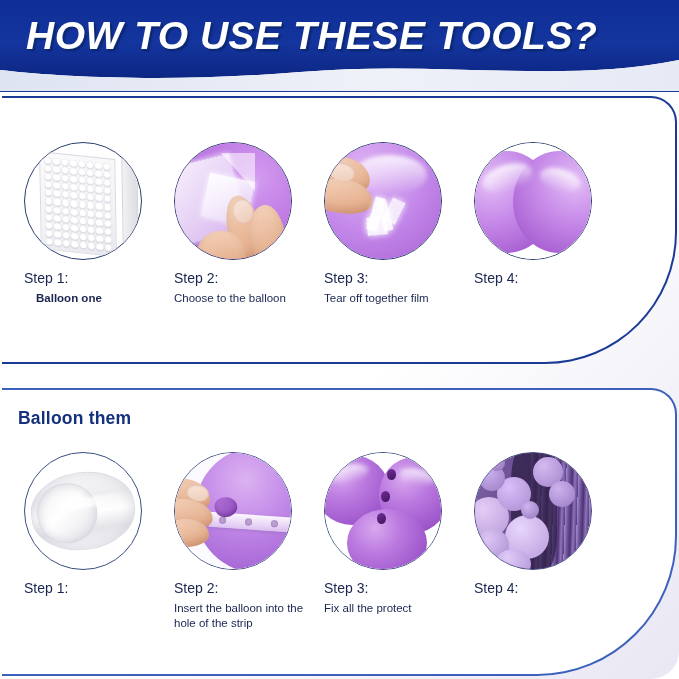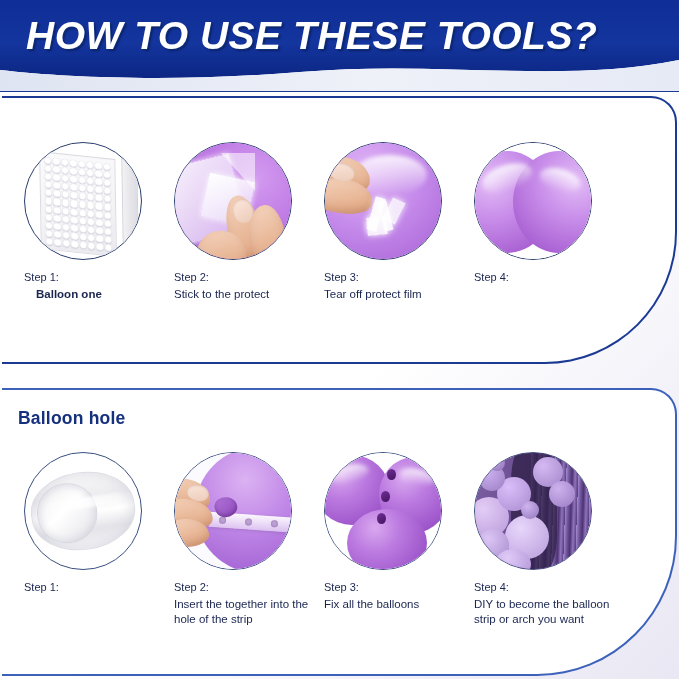--- a/index.html
+++ b/index.html
@@ -4,21 +4,21 @@
 <style>
   html,body{margin:0;padding:0;}
   body{
     width:679px;height:679px;
     background:#ffffff;
     font-family:"Liberation Sans", sans-serif;
     overflow:hidden;
     position:relative;
   }
   #root{position:absolute;inset:0;background:
-     linear-gradient(135deg,#ffffff 0%,#ffffff 55%,#f2f1f8 80%,#e9e7f3 100%);}
+     linear-gradient(135deg,#ffffff 0%,#ffffff 55%,#f2f1f8 80%,#e9e7f3 100%); border-radius: 28px;}
 
   
   .header{position:absolute;left:0;top:0;width:679px;height:92px;overflow:hidden;}
   .header-bg{position:absolute;inset:0;width:679px;height:92px;}
   .header-title{
     position:absolute;left:26px;top:14px;width:640px;
     font-size:39px;font-weight:bold;font-style:italic;
     letter-spacing:.5px;color:#ffffff;white-space:nowrap;
     text-shadow:1px 1px 0 #0d2f7a, 2px 2px 2px rgba(0,0,0,.35);
     font-family:"Liberation Sans", sans-serif;
@@ -54,21 +54,21 @@
 
   
   .cell{position:absolute;}
   .circle{
     position:relative;width:118px;height:118px;border-radius:50%;
     border:1px solid #2b3e6e;overflow:hidden;background:#ffffff;
     box-sizing:border-box;
   }
   .circle.thin{border:1px solid #3a4f80;}
   .caption{margin-top:10px;font-size:11.5px;color:#1a2550;line-height:1.28;}
-  .caption .st{display:block;font-size:11px;color:#1a2550;}
+  .caption .st{display:block;font-size:14px;color:#1a2550;}
   .caption .dsc{display:block;margin-top:3px;}
   .caption .dsc.bold{font-weight:bold;padding-left:12px;}
 
   
   .sheet-wrap{position:absolute;left:50%;top:50%;transform:translate(-50%,-50%);}
   .sheet{
     position:relative;width:86px;height:92px;
     transform:rotate(-1deg);
   }
   .sheet-side{
@@ -320,57 +320,57 @@
       <div class="film" style="left:-8px;top:18px;width:72px;height:78px;transform:rotate(-14deg);background:linear-gradient(135deg,rgba(255,255,255,.95),rgba(235,225,250,.55));"></div>
       <div class="film" style="left:30px;top:34px;width:46px;height:44px;transform:rotate(12deg);background:linear-gradient(150deg,rgba(255,255,255,.98),rgba(240,232,252,.6));"></div>
       <div class="film tri" style="left:46px;top:10px;border-width:0 34px 38px 0;border-color:transparent #ffffff transparent transparent;opacity:.55;"></div>
       <div class="finger" style="left:52px;top:52px;width:34px;height:66px;transform:rotate(-14deg);"></div>
       <div class="nail" style="left:58px;top:56px;width:20px;height:24px;transform:rotate(-14deg);"></div>
       <div class="finger" style="left:74px;top:62px;width:36px;height:58px;transform:rotate(-6deg);"></div>
       <div class="finger" style="left:22px;top:88px;width:50px;height:40px;transform:rotate(8deg);"></div>
     </div>
     <div class="caption">
       <span class="st">Step 2:</span>
-      <span class="dsc">Stick to the protect</span>
+      <span class="dsc">Choose to the balloon</span>
     </div>
   </div>
 
   <div class="cell" style="left:324px;top:142px;">
     <div class="circle">
       <div class="balloon-bg lt"></div>
       <div class="gloss" style="left:28px;top:12px;width:74px;height:40px;"></div>
       <div class="finger" style="left:-10px;top:14px;width:56px;height:34px;transform:rotate(14deg);"></div>
       <div class="finger" style="left:-14px;top:36px;width:62px;height:34px;transform:rotate(8deg);"></div>
       <div class="nail" style="left:4px;top:20px;width:26px;height:18px;transform:rotate(14deg);"></div>
       <div class="film" style="left:46px;top:54px;width:10px;height:34px;transform:rotate(16deg);background:rgba(255,255,255,.95);"></div>
       <div class="film" style="left:56px;top:58px;width:9px;height:30px;transform:rotate(-14deg);background:rgba(255,255,255,.9);"></div>
       <div class="film" style="left:62px;top:56px;width:14px;height:24px;transform:rotate(26deg);background:rgba(255,255,255,.8);"></div>
       <div class="film" style="left:42px;top:74px;width:20px;height:18px;transform:rotate(-6deg);background:rgba(255,255,255,.85);"></div>
     </div>
     <div class="caption">
       <span class="st">Step 3:</span>
-      <span class="dsc">Tear off  protect film</span>
+      <span class="dsc">Tear off  together film</span>
     </div>
   </div>
 
   <div class="cell" style="left:474px;top:142px;">
     <div class="circle">
       <div style="position:absolute;inset:0;background:#ffffff;"></div>
       <div class="bl left"></div>
       <div class="bl right"></div>
       <div class="gloss" style="left:6px;top:22px;width:52px;height:26px;transform:rotate(-18deg);"></div>
       <div class="gloss" style="right:10px;top:26px;width:42px;height:22px;transform:rotate(16deg);"></div>
     </div>
     <div class="caption">
       <span class="st">Step 4:</span>
     </div>
   </div>
 
   <div class="panel panel-2"></div>
-  <div class="section-title">Balloon hole</div>
+  <div class="section-title">Balloon them</div>
 
   <div class="cell" style="left:24px;top:452px;">
     <div class="circle thin">
       <div class="roll">
         <div class="roll-body"></div>
         <div class="roll-hole"></div>
         <div class="roll-hi"></div>
       </div>
     </div>
     <div class="caption">
@@ -390,40 +390,40 @@
         <div class="strip-hole" style="left:82px;"></div>
       </div>
       <div class="knot"></div>
       <div class="finger" style="left:-16px;top:26px;width:52px;height:30px;transform:rotate(12deg);"></div>
       <div class="finger" style="left:-18px;top:46px;width:56px;height:30px;transform:rotate(6deg);"></div>
       <div class="finger" style="left:-14px;top:66px;width:48px;height:28px;transform:rotate(-2deg);"></div>
       <div class="nail" style="left:12px;top:32px;width:22px;height:16px;transform:rotate(12deg);"></div>
     </div>
     <div class="caption">
       <span class="st">Step 2:</span>
-      <span class="dsc" style="white-space:pre-line;">Insert the together into the
+      <span class="dsc" style="white-space:pre-line;">Insert the balloon into the
 hole of the strip</span>
     </div>
   </div>
 
   <div class="cell" style="left:324px;top:452px;">
     <div class="circle thin">
       <div style="position:absolute;inset:0;background:#ffffff;"></div>
       <div class="b3" style="left:-10px;top:2px;width:74px;height:70px;"></div>
       <div class="b3" style="right:-8px;top:4px;width:70px;height:76px;"></div>
       <div class="b3" style="left:22px;top:56px;width:80px;height:68px;"></div>
       <div class="knot-dot" style="left:62px;top:16px;"></div>
       <div class="knot-dot" style="left:56px;top:38px;"></div>
       <div class="knot-dot" style="left:52px;top:60px;"></div>
       <div class="gloss" style="left:4px;top:12px;width:40px;height:18px;transform:rotate(-14deg);"></div>
       <div class="gloss" style="right:6px;top:16px;width:36px;height:16px;transform:rotate(12deg);"></div>
     </div>
     <div class="caption">
       <span class="st">Step 3:</span>
-      <span class="dsc">Fix all the balloons</span>
+      <span class="dsc">Fix all the protect</span>
     </div>
   </div>
 
   <div class="cell" style="left:474px;top:452px;">
     <div class="circle thin">
       <div class="arch-bg"></div>
       <div class="curtain"></div>
       <div class="dark" style="left:36px;top:-10px;width:46px;height:130px;border-radius:30%;"></div>
       <div class="ab" style="left:-6px;top:44px;width:40px;height:40px;background:radial-gradient(circle at 35% 30%,#e4cdf6,#b79ada);"></div>
       <div class="ab" style="left:22px;top:24px;width:34px;height:34px;background:radial-gradient(circle at 35% 30%,#d9befa,#a88bce);"></div>
@@ -431,18 +431,16 @@
       <div class="ab" style="left:30px;top:62px;width:44px;height:44px;background:radial-gradient(circle at 35% 30%,#e8d6fb,#b89ddb);"></div>
       <div class="ab" style="left:2px;top:76px;width:32px;height:32px;background:radial-gradient(circle at 35% 30%,#dcc6f5,#a98ccd);"></div>
       <div class="ab" style="left:58px;top:4px;width:30px;height:30px;background:radial-gradient(circle at 35% 30%,#d4b9f2,#a285c9);"></div>
       <div class="ab" style="left:20px;top:96px;width:36px;height:30px;background:radial-gradient(circle at 35% 30%,#e0cbf8,#b093d6);"></div>
       <div class="ab" style="left:74px;top:28px;width:26px;height:26px;background:radial-gradient(circle at 35% 30%,#cdb2ee,#9a7cc2);"></div>
       <div class="ab" style="left:14px;top:2px;width:16px;height:16px;background:radial-gradient(circle at 35% 30%,#c9abe9,#8d70b6);"></div>
       <div class="ab" style="left:46px;top:48px;width:18px;height:18px;background:radial-gradient(circle at 35% 30%,#cfb4ef,#9276bc);"></div>
     </div>
     <div class="caption">
       <span class="st">Step 4:</span>
-      <span class="dsc" style="white-space:pre-line;">DIY to become the balloon
-strip or arch you want</span>
     </div>
   </div>
 
 </div>
 
 </body></html>

